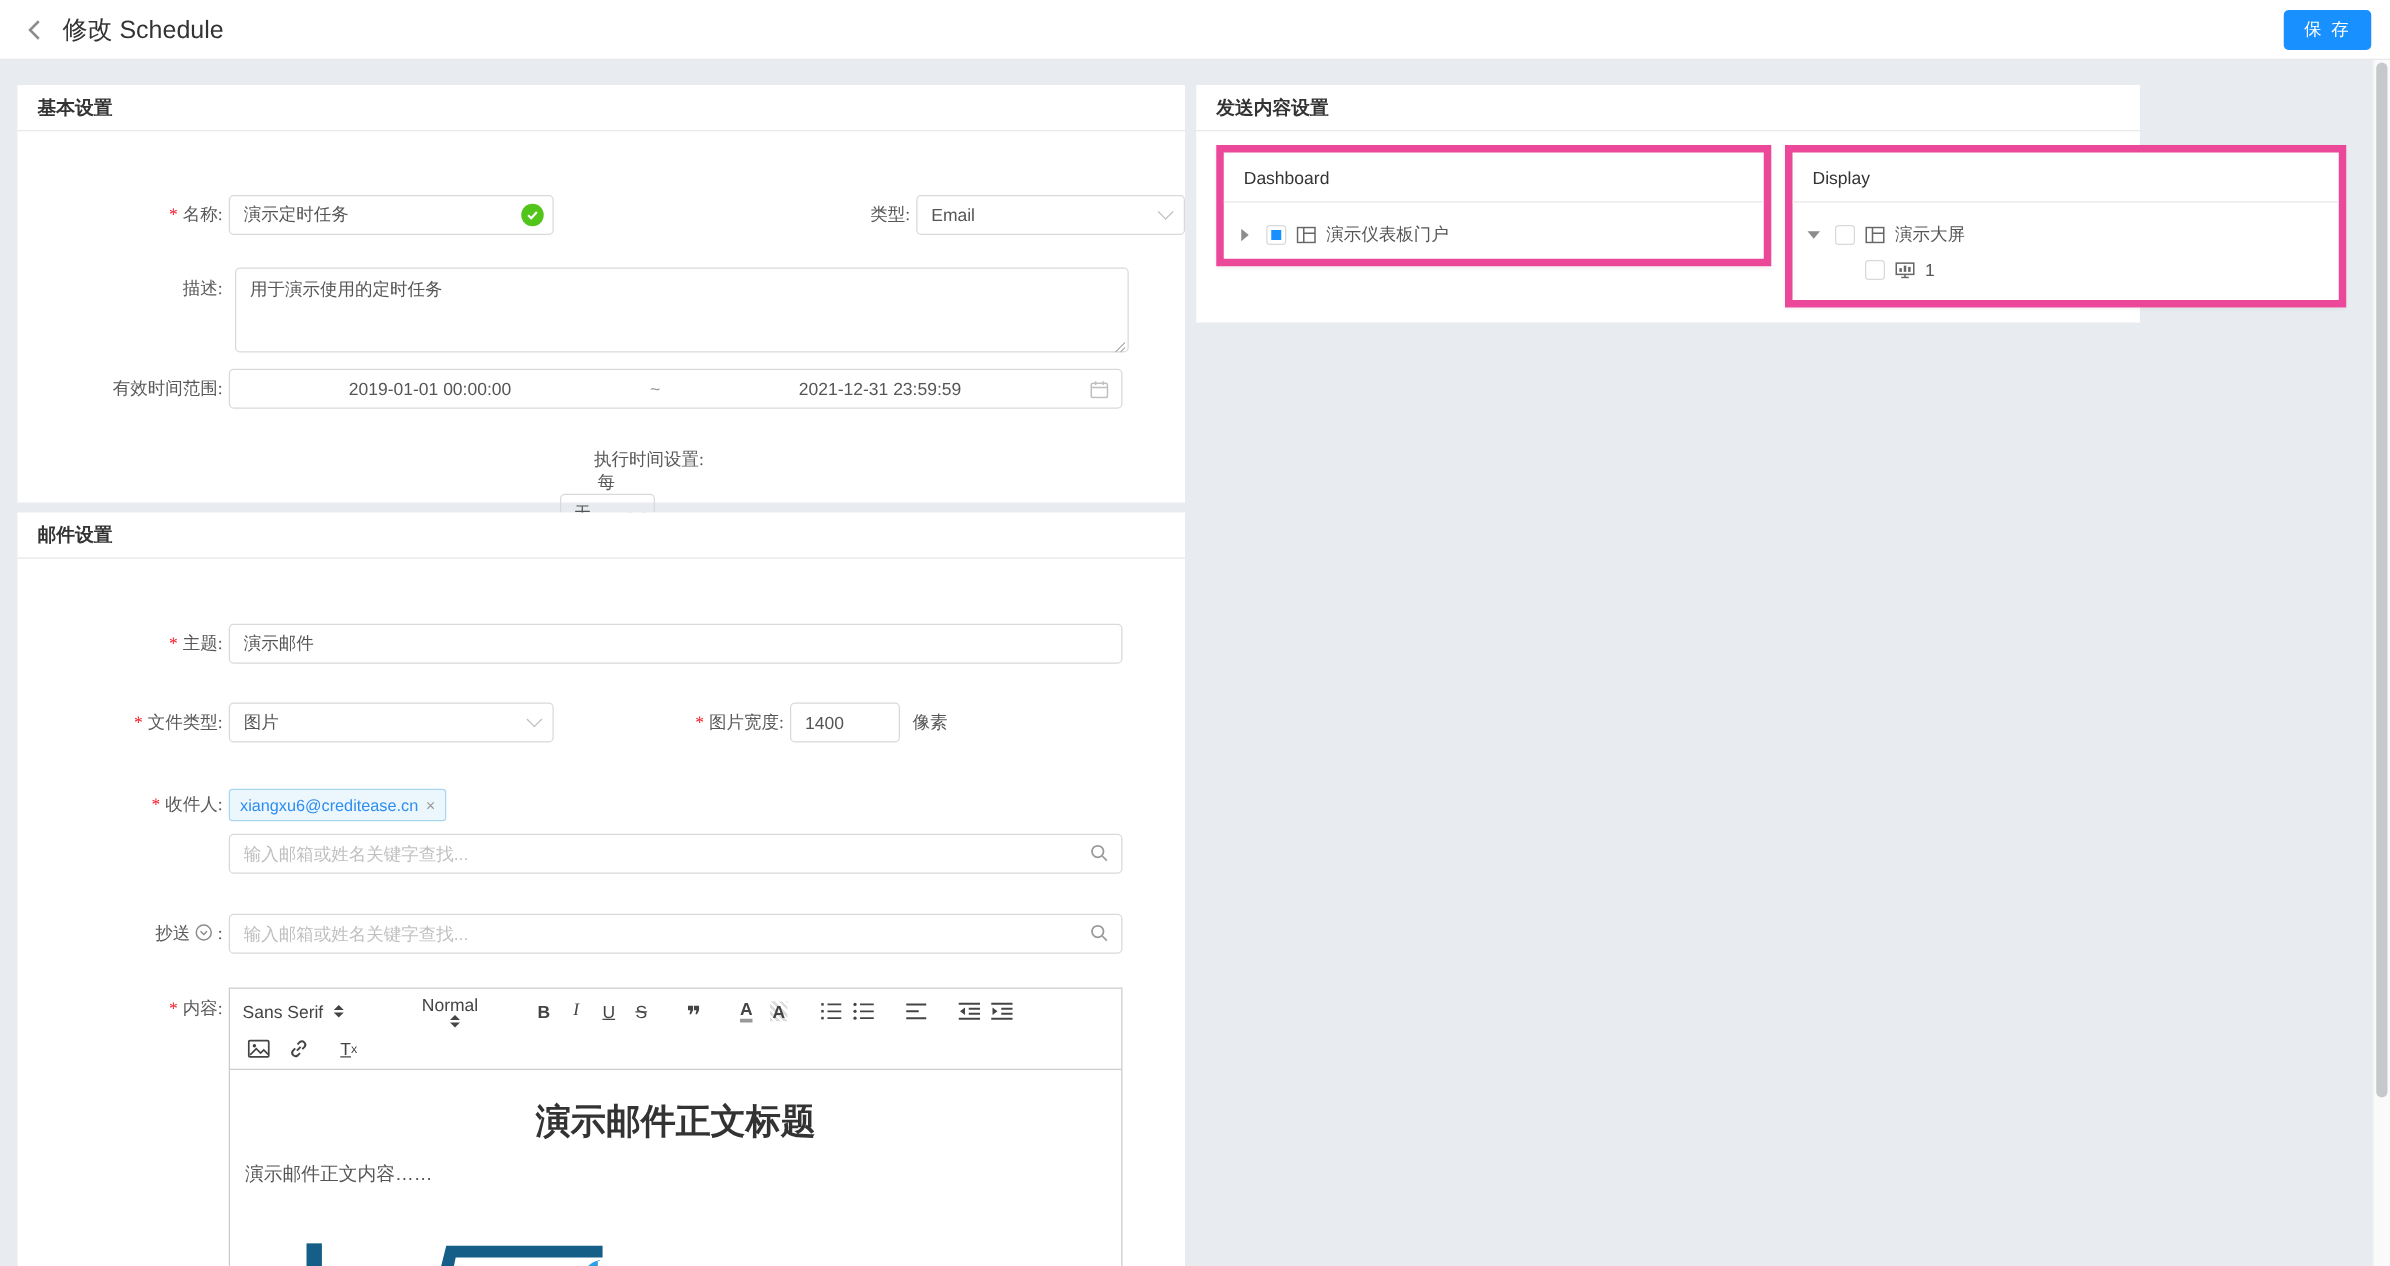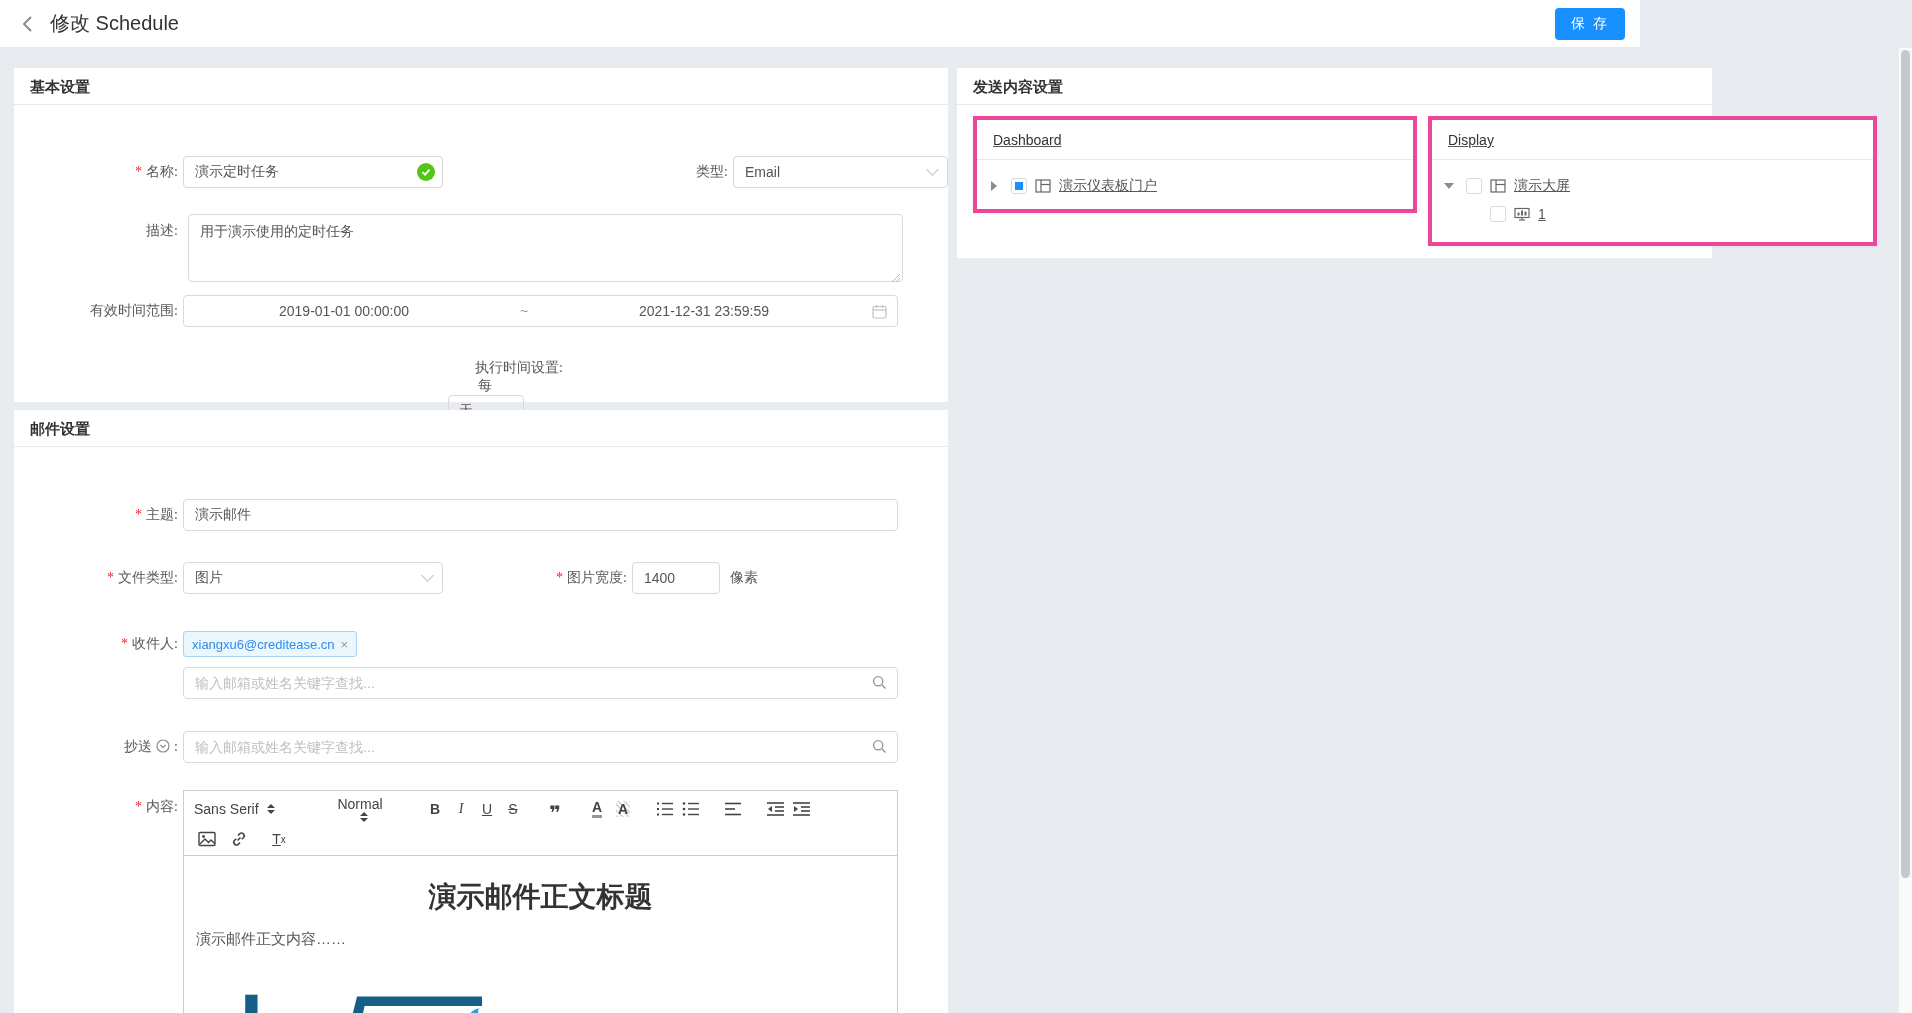--- a/index.html
+++ b/index.html
@@ -1,21 +1,21 @@
 <!DOCTYPE html>
 <html><head>
 <meta charset="utf-8">
 <style>
   * { margin:0; padding:0; box-sizing:border-box; }
   html,body { width:1912px; height:1013px; overflow:hidden; }
   body { font-family:"Liberation Sans","DejaVu Sans",sans-serif; font-size:14px; color:#595959; }
   .viewport { position:relative; width:1912px; height:1013px; overflow:hidden; background:#e8ebef; }
 
   
-  .top-header { position:absolute; left:0; top:0; width:1640px; height:48px; background:#fff;
+  .top-header { position:absolute; left:0; top:0; width:1912px; height:48px; background:#fff;
     border-bottom:1px solid #e8e8e8; display:flex; align-items:center; z-index:5; }
   .back-btn { margin-left:16px; width:24px; height:24px; display:flex; align-items:center; justify-content:center; cursor:pointer; }
   .page-title { margin-left:10px; font-size:20px; color:#333; font-weight:500; }
   .save-btn { position:absolute; right:15px; top:8px; height:32px; padding:0 16px; background:#1890ff;
     color:#fff; font-size:14px; border:none; border-radius:4px; cursor:pointer; letter-spacing:2px; }
 
   
   .panel { position:absolute; background:#fff; }
   .panel-header { height:37px; line-height:37px; padding-left:16px; font-size:15px; font-weight:bold; color:#333;
     border-bottom:1px solid #e8e8e8; }
@@ -81,21 +81,21 @@
   .bg-a { font-weight:bold; background:repeating-linear-gradient(45deg,#ddd 0 2px,#fff 2px 4px); padding:0 2px; }
   .clean-btn { font-size:14px; color:#444; } .clean-btn sub { font-size:10px; }
 
   .editor-content { margin-left:5px; width:715px; height:240px; background:#fff; border:1px solid #ccc; border-top:none;
     padding:16px 12px; overflow:hidden; }
   .mail-heading { text-align:center; font-size:28px; font-weight:bold; color:#333; margin-top:6px; }
   .mail-body-text { font-size:15px; color:#555; margin-top:14px; }
   .logo-wrap { margin-top:40px; margin-left:24px; }
 
   
-  .card { position:absolute; background:#fff; border:4px solid #ec4899; box-shadow:0 1px 3px rgba(0,0,0,0.06);text-decoration:underline; }
+  .card { position:absolute; background:#fff; border:6px solid #ec4899; box-shadow:0 1px 3px rgba(0,0,0,0.06); }
   .card-header { height:40px; line-height:40px; padding-left:16px; font-size:14px; color:#333; border-bottom:1px solid #e8e8e8; }
   .tree { padding:12px 8px; }
   .tree-row { display:flex; align-items:center; height:28px; }
   .tree-indent { width:24px; flex:none; }
   .caret { width:18px; display:flex; justify-content:center; flex:none; cursor:pointer; }
   .caret-right { width:0; height:0; border-top:5px solid transparent; border-bottom:5px solid transparent; border-left:6px solid #8c8c8c; }
   .caret-down { width:0; height:0; border-left:5px solid transparent; border-right:5px solid transparent; border-top:6px solid #8c8c8c; }
   .cbox { width:16px; height:16px; border:1px solid #d9d9d9; border-radius:3px; background:#fff; margin:0 8px;
     display:flex; align-items:center; justify-content:center; flex:none; cursor:pointer; }
   .cbox.ind::after { content:""; width:8px; height:8px; background:#1890ff; }

